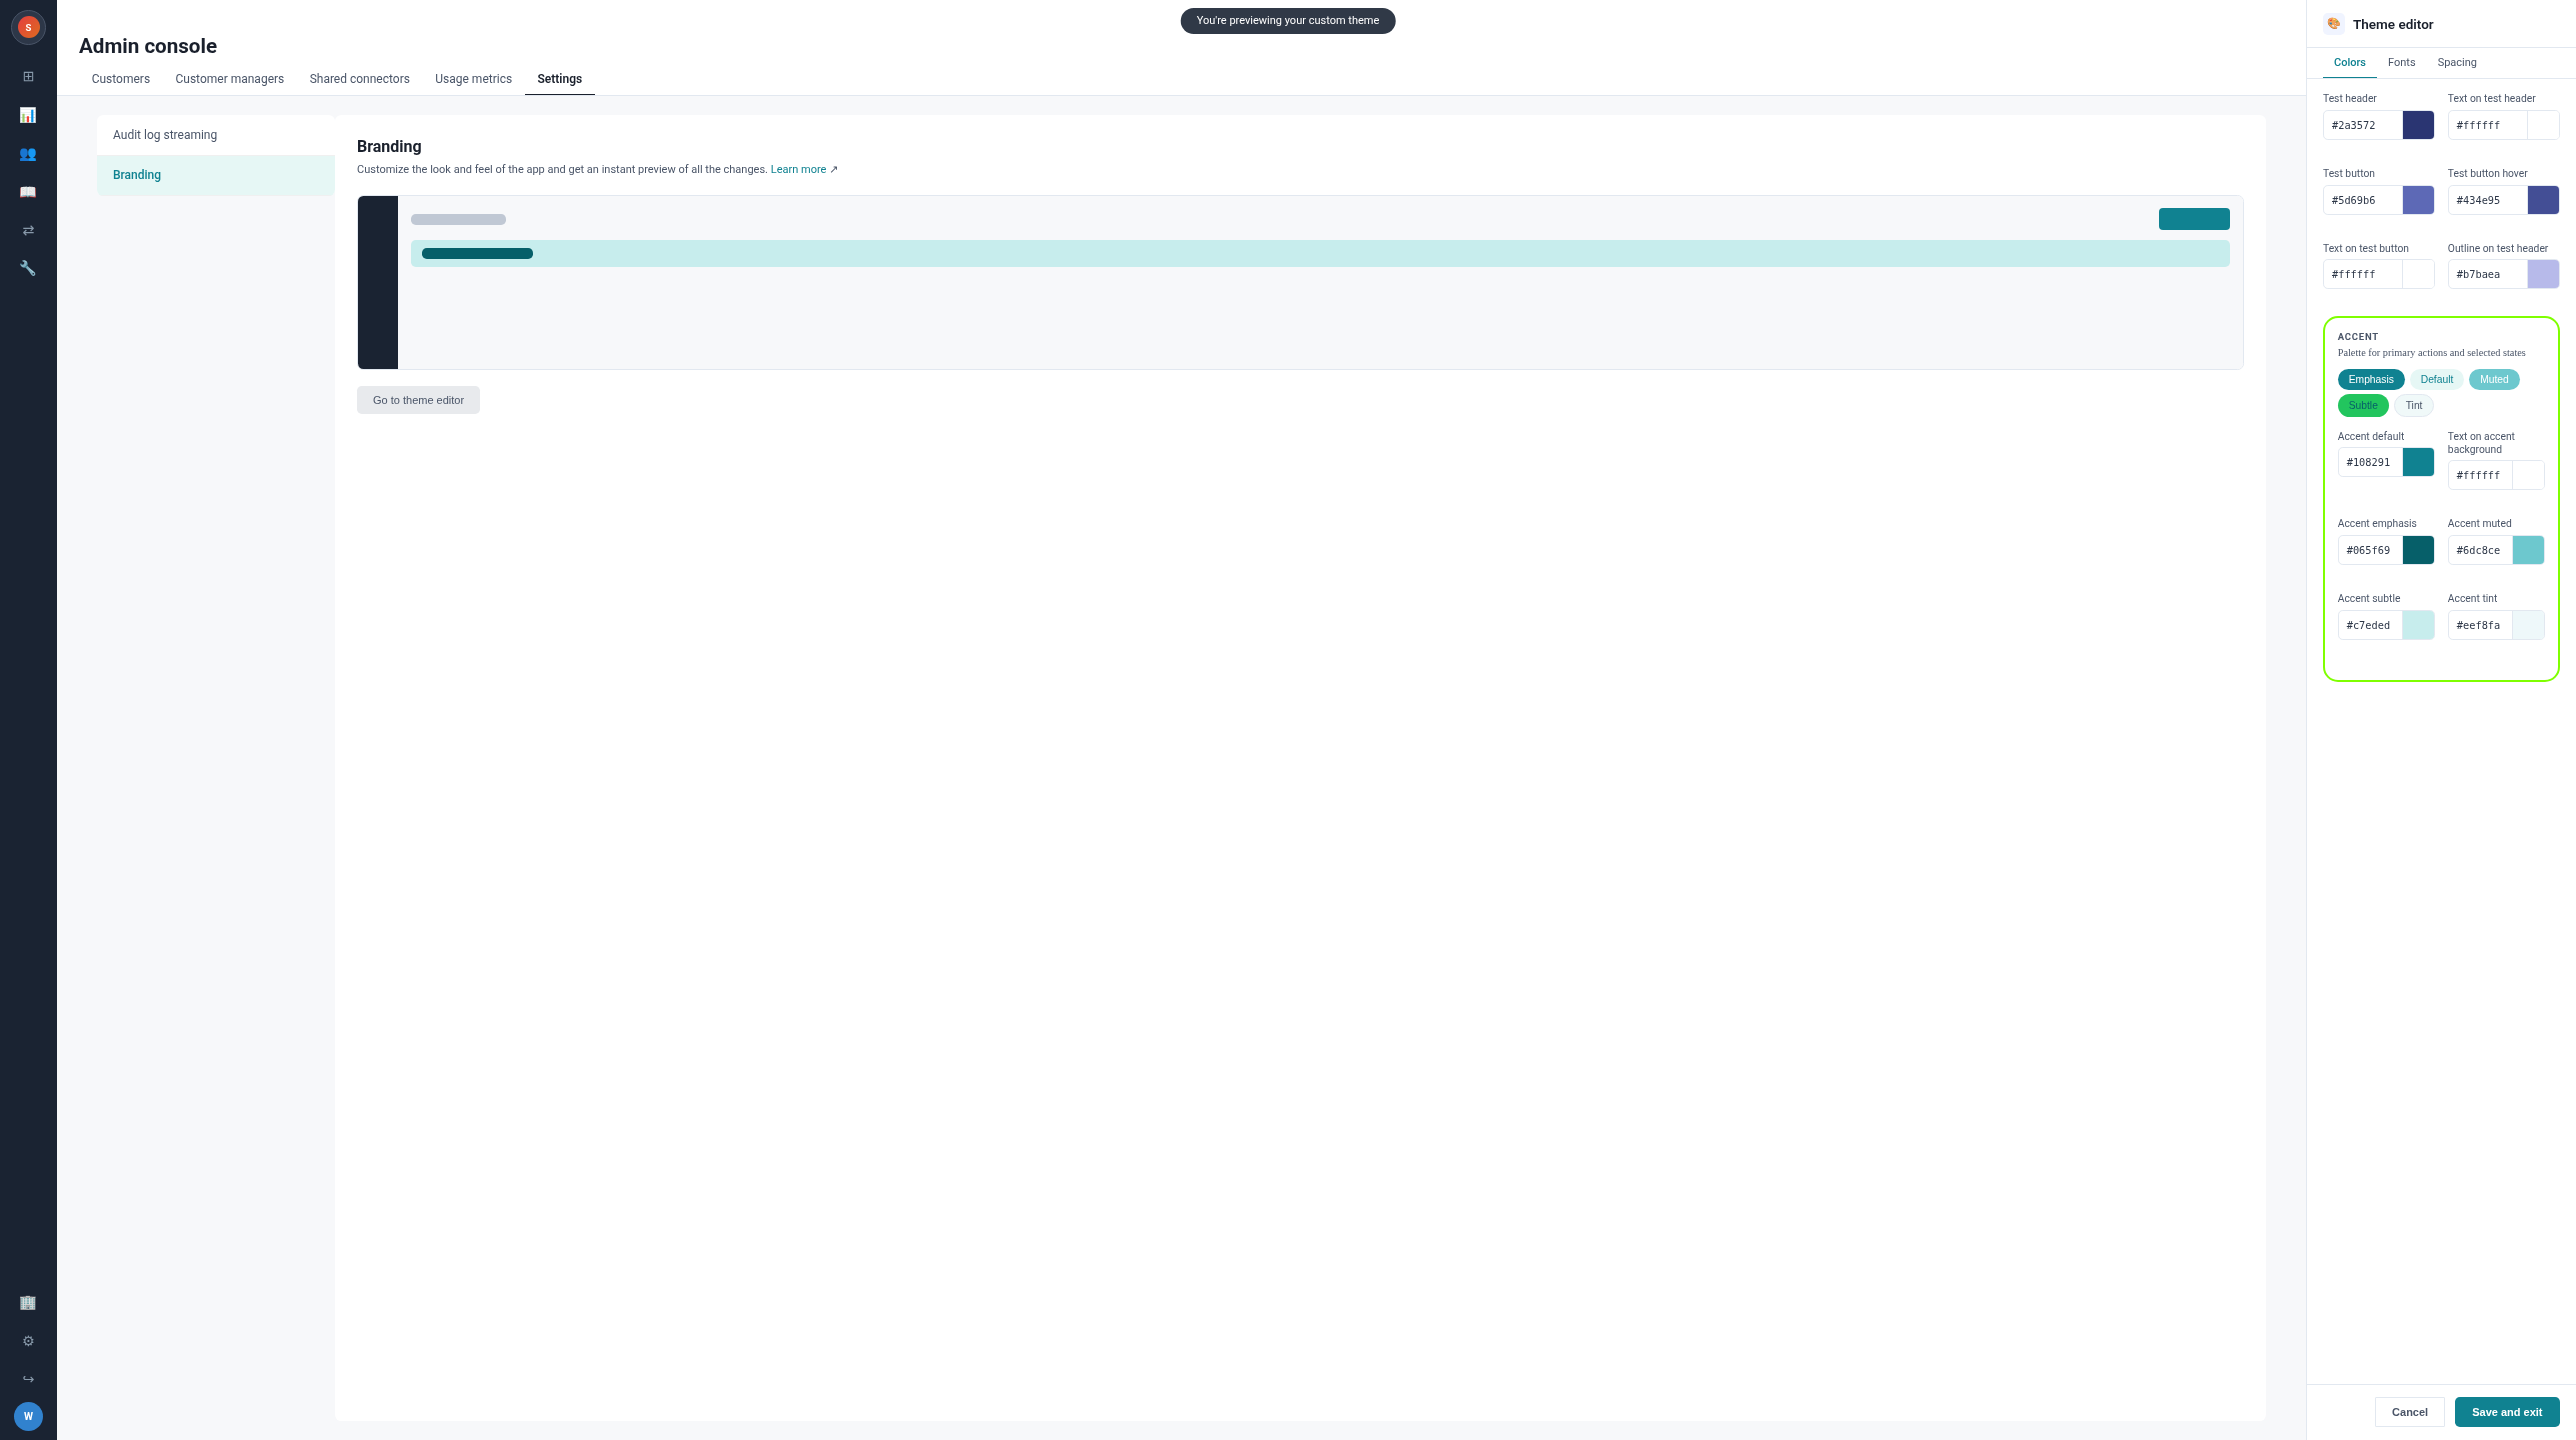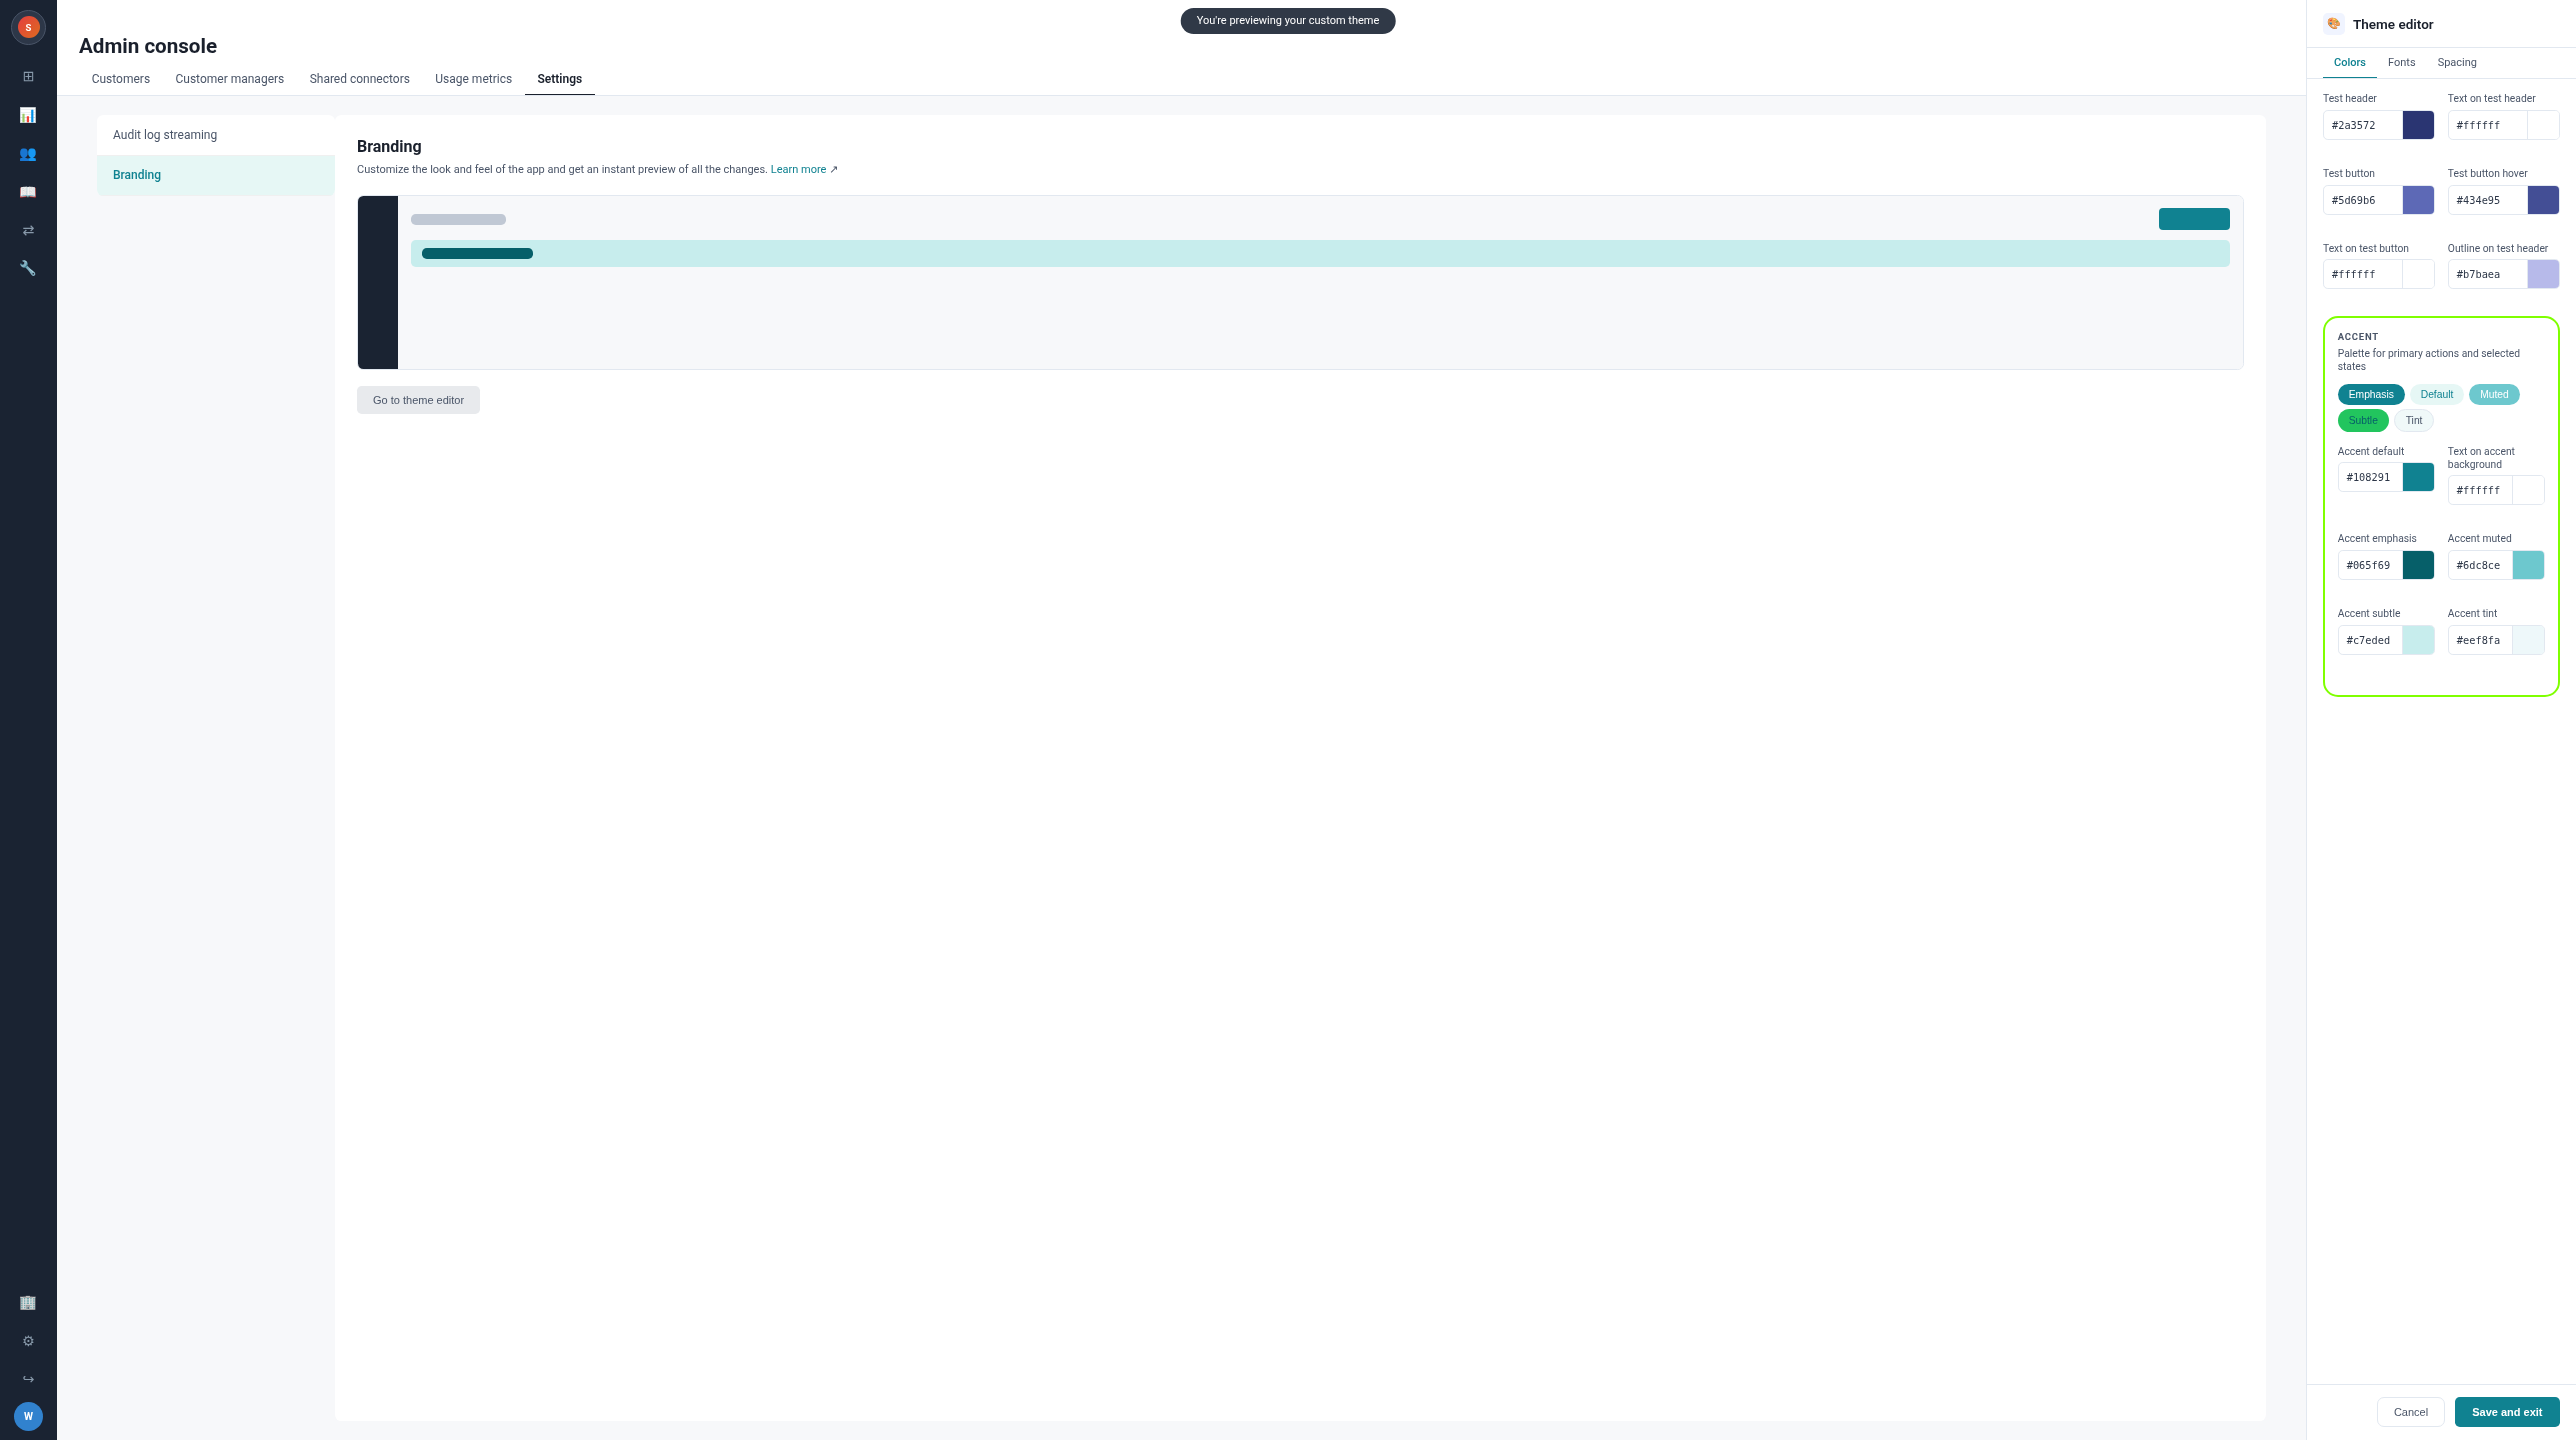--- a/index.html
+++ b/index.html
@@ -355,20 +355,21 @@
       font-weight: 700;
       color: #4a5568;
       letter-spacing: 0.8px;
       text-transform: uppercase;
       margin-bottom: 4.8px;
     }
     .accent-section-desc {
       font-size: 10.3px;
       color: #4a5568;
       margin-bottom: 11px;
+      font-family: Liberation Serif, serif;
     }
     .accent-pills {
       display: flex;
       gap: 4.8px;
       margin-bottom: 12.7px;
       flex-wrap: wrap;
     }
     .accent-pill {
       padding: 4.8px 11px;
       border-radius: 16px;
@@ -389,25 +390,25 @@
       border-top: 0.8px solid #e2e8f0;
       display: flex;
       gap: 9.5px;
       justify-content: flex-end;
       flex-shrink: 0;
     }
     .btn-cancel {
       padding: 8px 16px;
       background: white;
       border: 0.8px solid #e2e8f0;
-      border-radius: 7px;
+      border-radius: 1px;
       font-size: 11px;
       color: #4a5568;
       cursor: pointer;
-      font-weight: 400;
+      font-weight: 700;
     }
     .btn-save {
       padding: 8px 17.5px;
       background: #108291;
       border: none;
       border-radius: 4.8px;
       font-size: 11px;
       color: white;
       cursor: pointer;
       font-weight: 600;

